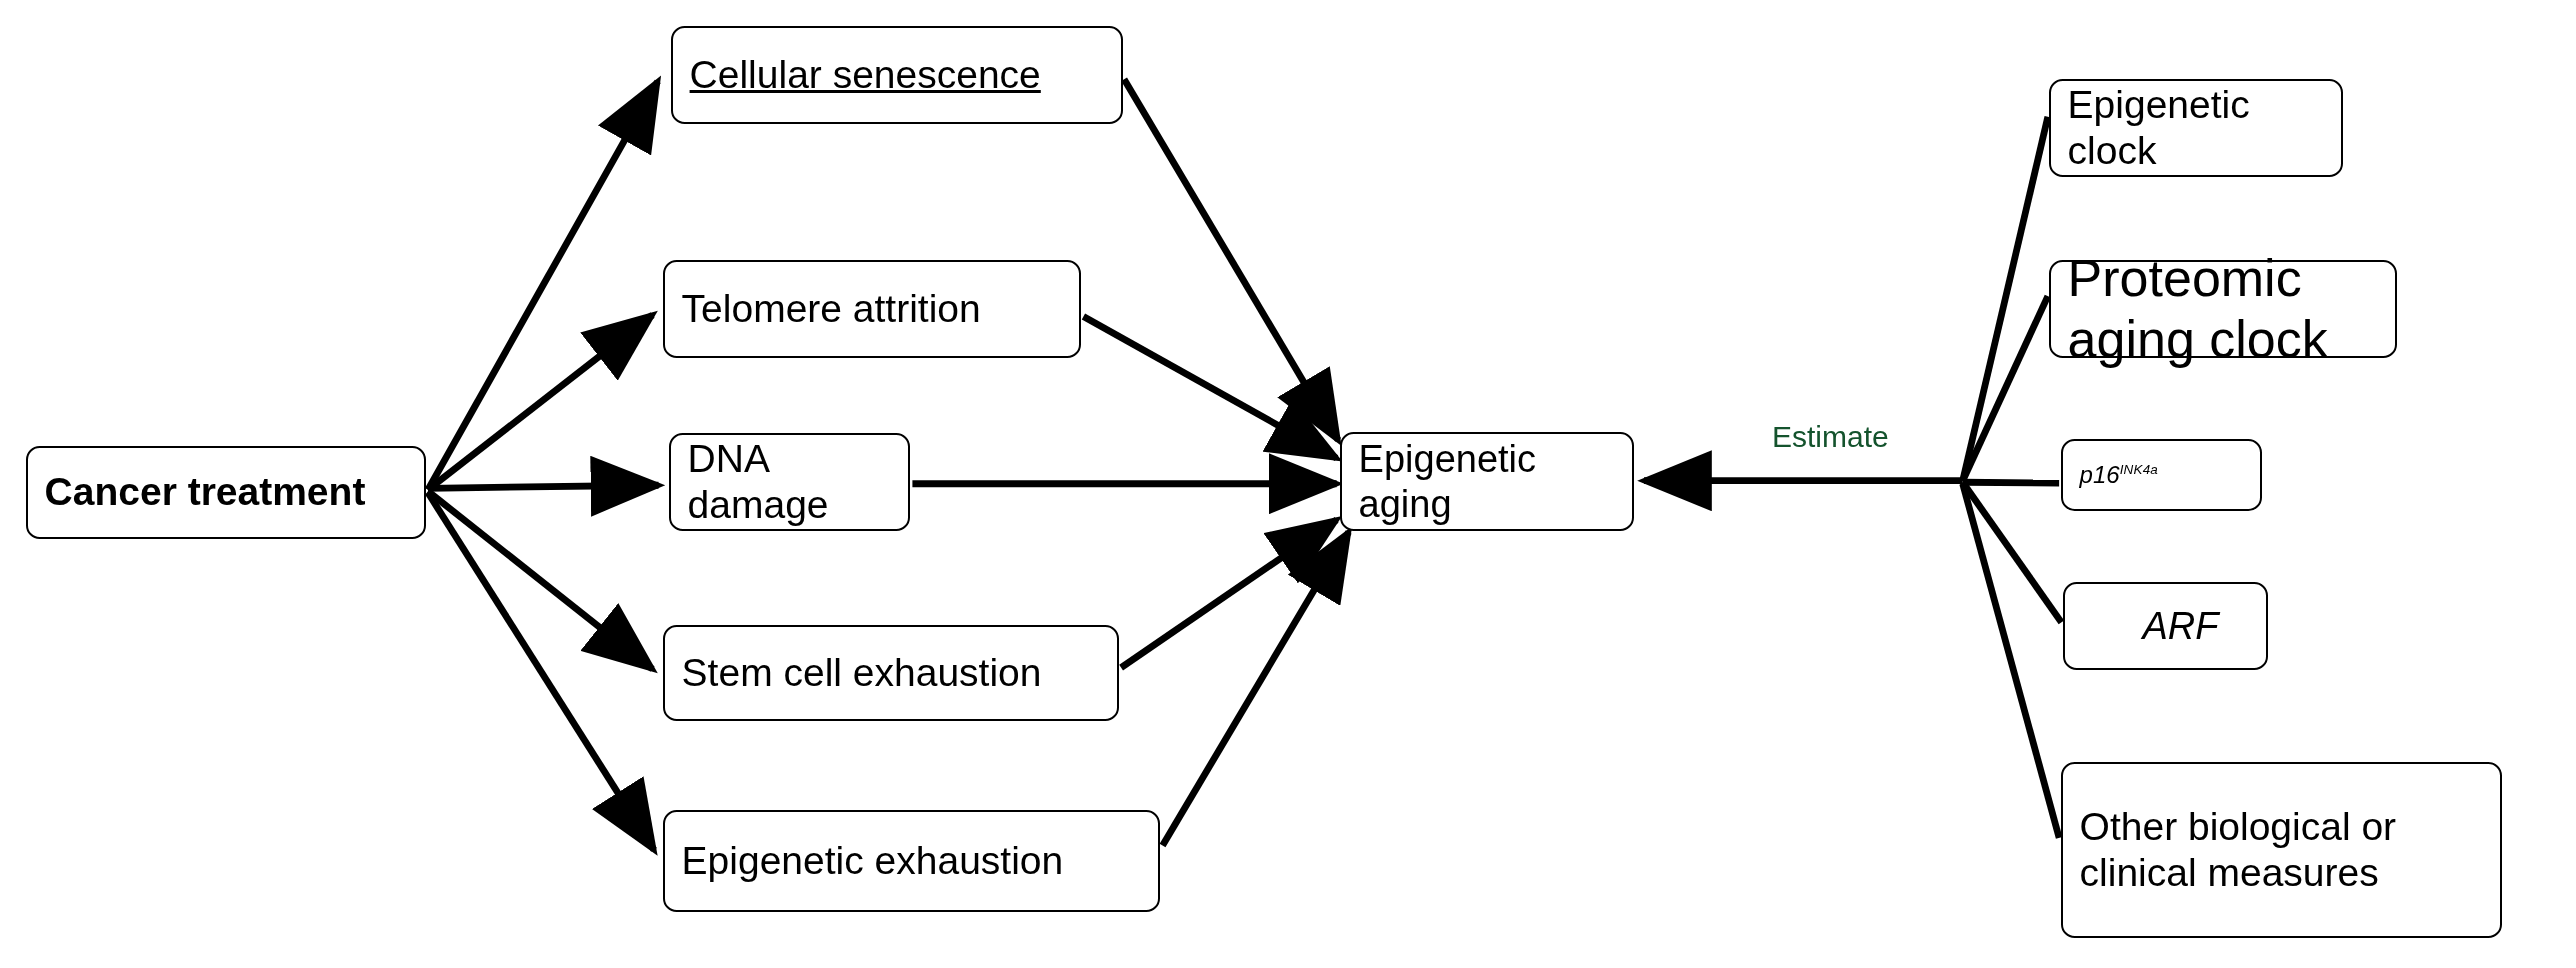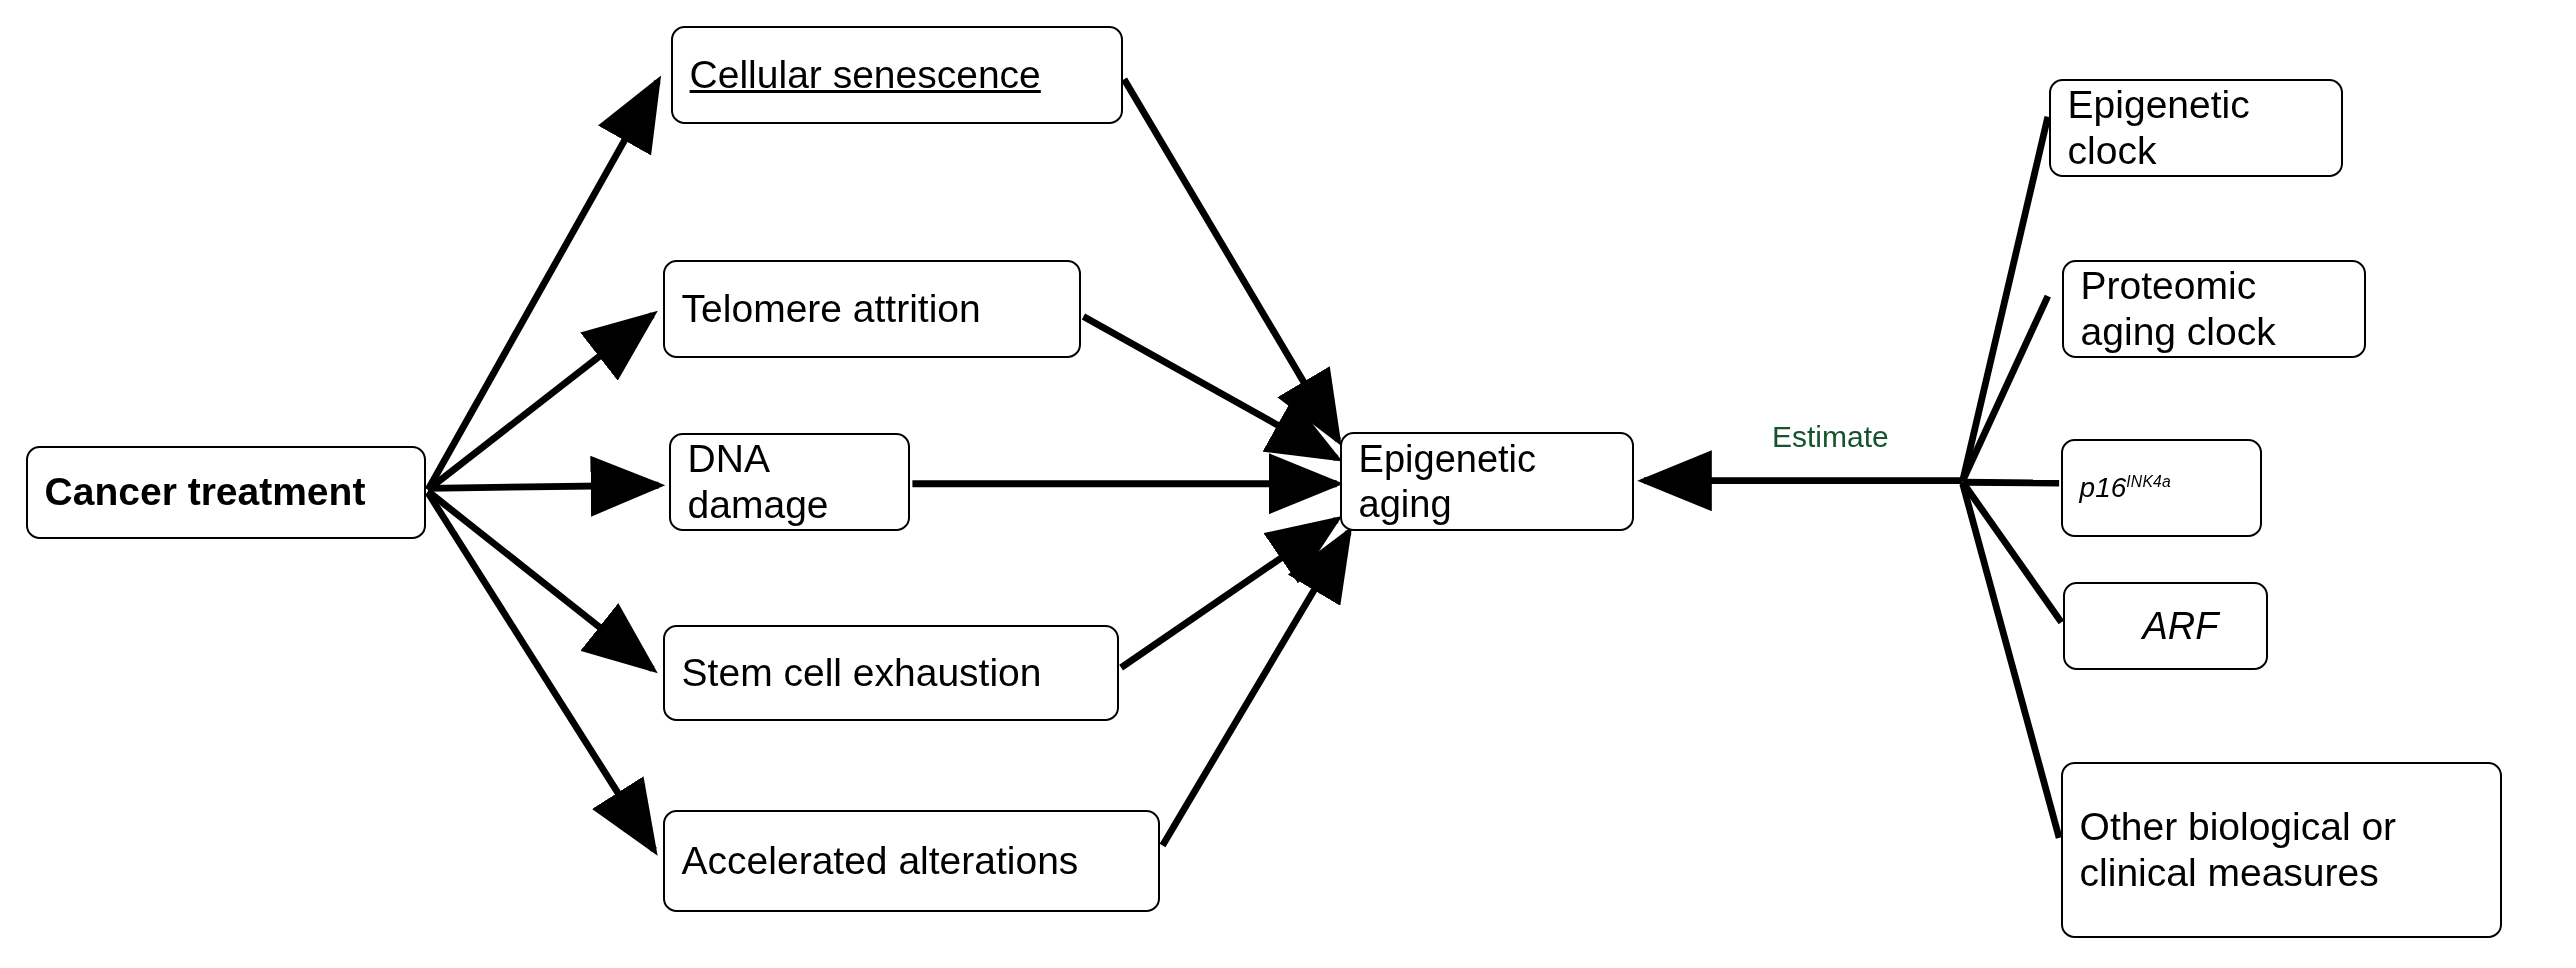--- a/index.html
+++ b/index.html
@@ -70,22 +70,22 @@
   #node-telomere-attrition { left: 663px;  top: 260px;  width: 418px; height: 98px; font-size: 39px; }
   #node-dna-damage         { left: 669px;  top: 433px;  width: 241px; height: 98px; font-size: 39px; }
   #node-stem-cell-exhaustion{left: 663px;  top: 625px;  width: 456px; height: 96px; font-size: 39px; }
   #node-epigenetic-alterations{left: 663px;top: 810px; width: 497px; height: 102px; font-size: 39px; }
 
   
   #node-accelerated-aging  { left: 1340px; top: 432px;  width: 294px; height: 99px; font-size: 38px; }
 
   
   #node-epigenetic-clock   { left: 2049px; top: 79px;  width: 294px; height: 98px; font-size: 39px; }
-  #node-proteomic-clock    { left: 2049px; top: 260px;  width: 304px; height: 98px; font-size: 39px; margin-left: 13px; }
-  #node-p16               { left: 2061px; top: 439px;  width: 201px; height: 98px; font-size: 28px; }
+  #node-proteomic-clock    { left: 2049px; top: 260px;  width: 348px; height: 98px; font-size: 52px; }
+  #node-p16               { left: 2061px; top: 439px;  width: 201px; height: 72px; font-size: 24px; }
   #node-arf               { left: 2063px; top: 582px;  width: 205px; height: 88px; font-size: 38px; padding-left: 30px; }
   #node-other-measures    { left: 2061px; top: 762px; width: 441px; height: 176px; font-size: 39px; }
 
   #label-estimate { left: 1772px; top: 420px; font-size: 30px; }
 </style>
 </head>
 <body>
 
 <div id="canvas">
 
@@ -139,21 +139,21 @@
 
   <div class="node" id="node-stem-cell-exhaustion">
     <span class="node-label">Stem cell exhaustion</span>
   </div>
 
   <div class="node" id="node-dna-damage">
     <span class="node-label">DNA damage</span>
   </div>
 
   <div class="node" id="node-epigenetic-alterations">
-    <span class="node-label">Accelerated alterations</span>
+    <span class="node-label">Epigenetic exhaustion</span>
   </div>
 
   <div class="node" id="node-accelerated-aging">
     <span class="node-label">Epigenetic aging</span>
   </div>
 
   <div class="edge-label" id="label-estimate">Estimate</div>
 
   <div class="node" id="node-epigenetic-clock">
     <span class="node-label">Epigenetic clock</span>

